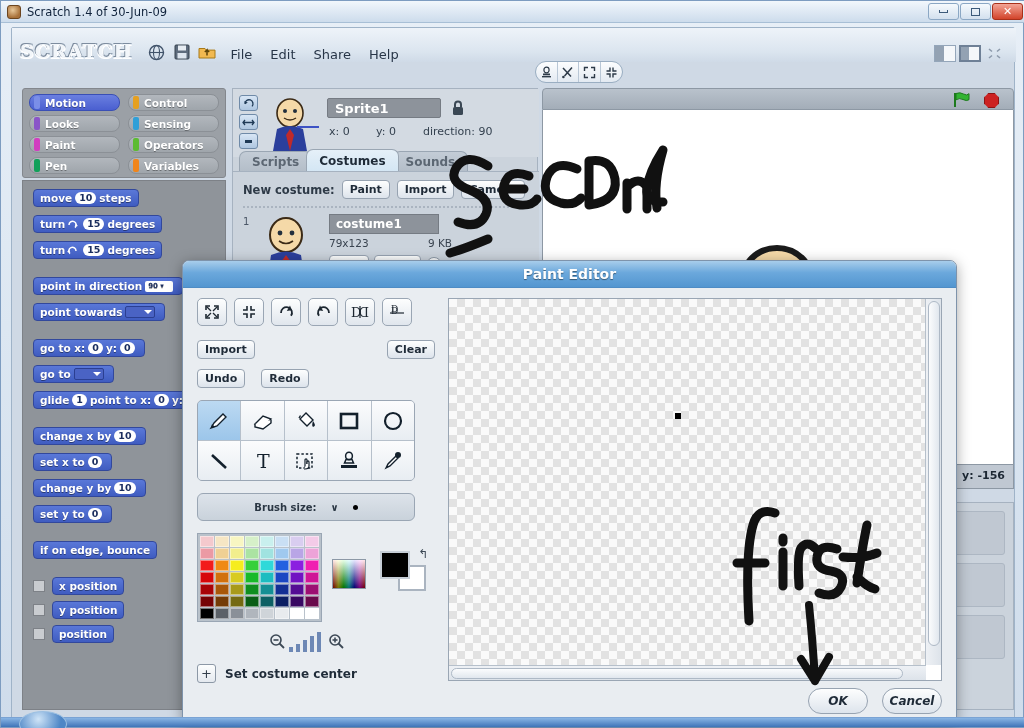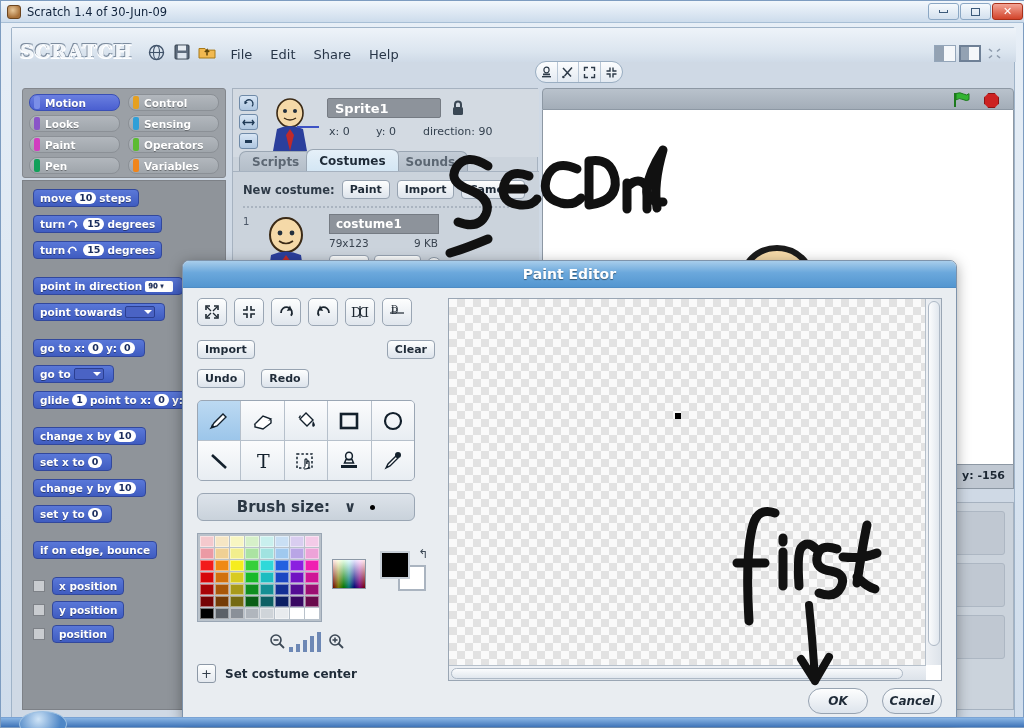--- a/index.html
+++ b/index.html
@@ -152,21 +152,21 @@
     background:linear-gradient(to bottom,#fdfefe,#e0e6ed); display:flex;align-items:center;justify-content:center;}
   .lr-row { display:flex; justify-content:space-between; margin-bottom:10px; }
   .undo-row { display:flex; gap:16px; margin-bottom:12px; }
   #tool-grid { width:218px; border:1px solid #9aa6b4; border-radius:5px; overflow:hidden;
     display:grid; grid-template-columns:repeat(5,1fr); background:#b6c0cb; gap:1px; }
   .tool { height:39px; background:linear-gradient(to bottom,#fbfcfd,#e8edf2);
     display:flex;align-items:center;justify-content:center; cursor:pointer;}
   .tool.sel { background:linear-gradient(to bottom,#bcd9f2,#9cc6ea); }
   #brush-size { margin-top:12px; width:218px; height:28px; border:1px solid #9aa6b4; border-radius:6px;
     background:linear-gradient(to bottom,#dde3ea,#c9d2db); display:flex; align-items:center;
-    justify-content:center; gap:14px; font-size:15px; font-weight:bold; color:#2b3744;
+    justify-content:center; gap:14px; font-size:10px; font-weight:bold; color:#2b3744;
     font-family:"DejaVu Sans",sans-serif;}
   #brush-size .dot { width:5px;height:5px;border-radius:50%;background:#000;}
   #palette-zone { margin-top:12px; display:flex; align-items:flex-start; }
   #color-grid { display:grid; grid-template-columns:repeat(8,14px); grid-auto-rows:11px; gap:1px;
     background:#b9c2cb; border:1px solid #9aa6b4; padding:2px;}
   .sw { width:14px;height:11px; border:1px solid rgba(255,255,255,.45); }
   #rainbow { width:34px;height:30px; margin:26px 0 0 10px; border:1px solid #8c98a6;
     background: linear-gradient(to bottom, rgba(255,255,255,.9), rgba(0,0,0,.55)),
       linear-gradient(to right,#ff0000,#ffff00,#00ff00,#00ffff,#0000ff,#ff00ff,#ff0000); }
   #fgbg { position:relative; width:52px;height:42px; margin:18px 0 0 14px;}
@@ -512,21 +512,21 @@
             <circle cx="21" cy="19" r="2.4" fill="#23303d"></circle>
               <circle cx="33" cy="19" r="2.4" fill="#23303d"></circle>
             <path d="M20 27q7 5 14 0" stroke="#3b2a16" stroke-width="1.6" fill="none"></path>
             <path d="M12 41q15 -7 30 0l4 27H8z" fill="#2b3f9c"></path>
             <path d="M27 41l5 7-5 20-5-20z" fill="#c02a2a"></path>
           </svg>
           <div id="costume-info">
             <div id="costume-label">costume1</div>
             <div id="costume-dims">
               <span>79x123</span>
-              <span style="margin-left:42px">9 KB</span>
+              <span style="margin-left:56px">9 KB</span>
             </div>
             <div id="costume-btns">
               <span class="btn3d">Edit</span>
               <span class="btn3d">Copy</span>
               <span class="xbtn">✕</span>
             </div>
           </div>
         </div>
       </div>
     </div>

